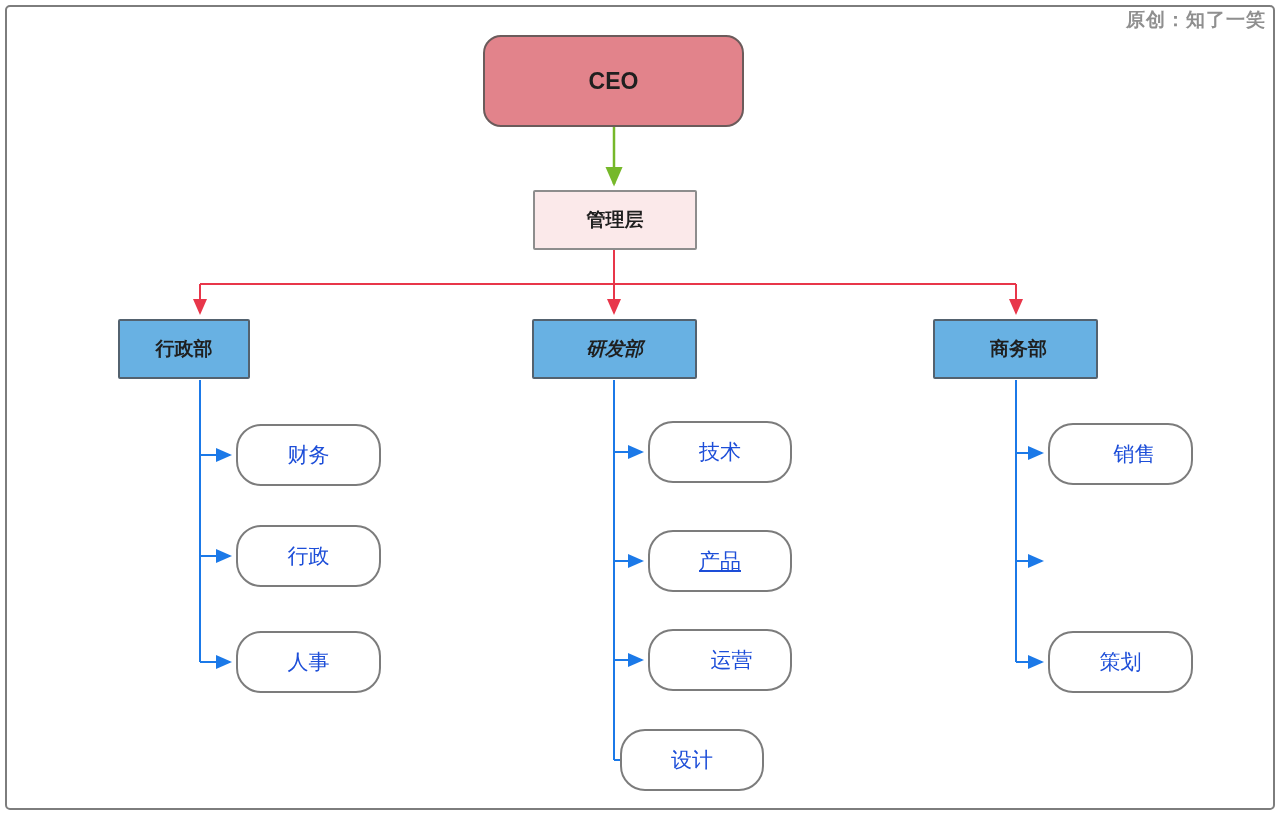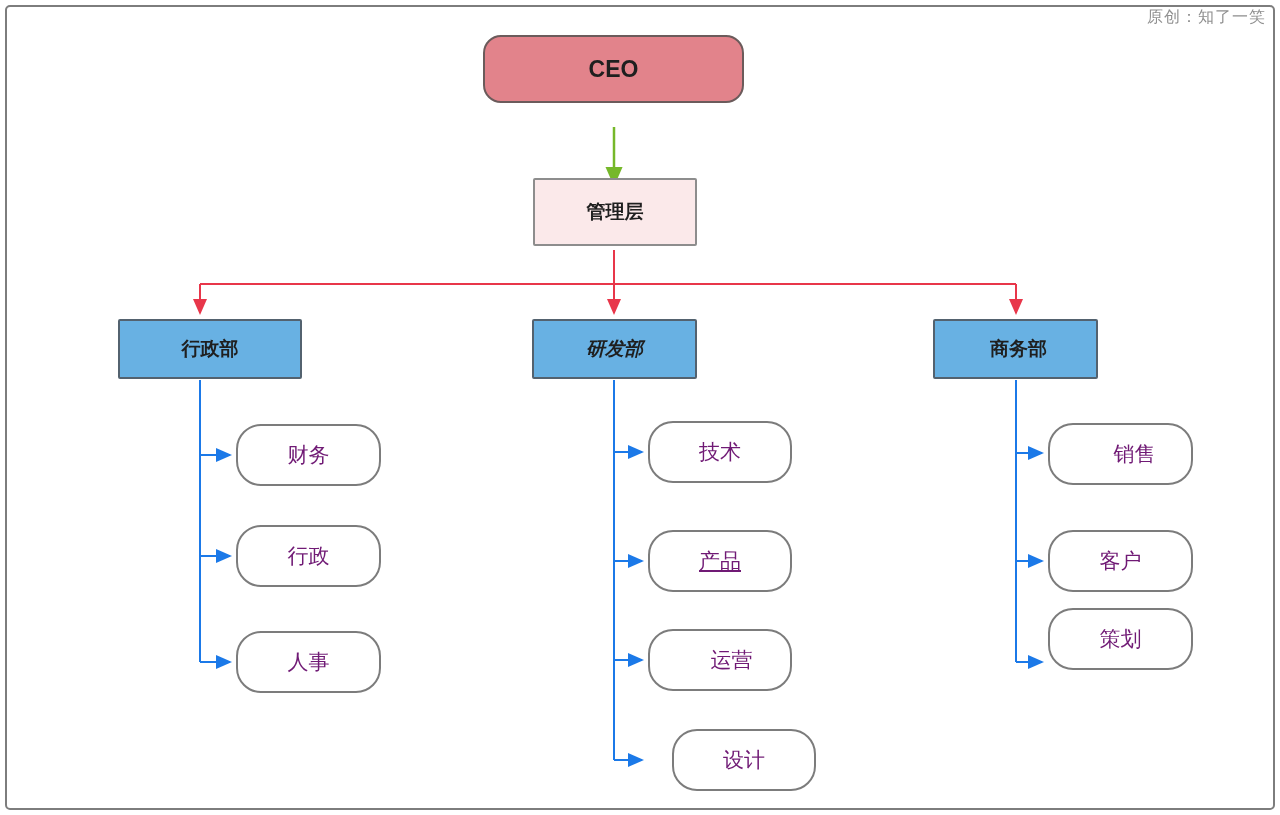--- a/index.html
+++ b/index.html
@@ -19,22 +19,22 @@
     position: absolute;
     left: 5px; top: 5px; right: 5px; bottom: 5px;
     border: 2px solid var(--frame-border, #7d7d7d);
     border-radius: 5px;
     pointer-events: none;
   }
   .attribution {
     position: absolute;
     top: 7px;
     right: 14px;
-    font-size: 16px;
-    font-weight: normal;
+    font-size: 19px;
+    font-weight: bold;
     color: var(--attribution-text, #8f8f8f);
     letter-spacing: 1px;
     white-space: nowrap;
   }
   .edges {
     position: absolute;
     left: 0; top: 0;
     width: 1280px;
     height: 815px;
   }
@@ -73,21 +73,21 @@
     border-radius: 2px;
     font-size: 19px;
     font-weight: bold;
   }
   .node-child {
     background: var(--child-fill, #ffffff);
     border: 2px solid var(--child-border, #7c7c7c);
     border-radius: 25px;
     font-size: 21px;
     font-weight: normal;
-    color: #701a75;
+    color: #1d4ed8;
   }
 </style>
 </head>
 <body>
 
 <div class="canvas">
 
   <div class="frame"></div>
 
   <div class="attribution">原创：知了一笑</div>
@@ -122,34 +122,33 @@
     <path class="edge edge-blue" d="M614,561 L642,561" marker-end="url(#ar-blue)"></path>
     <path class="edge edge-blue" d="M614,660 L642,660" marker-end="url(#ar-blue)"></path>
     <path class="edge edge-blue" d="M614,760 L642,760" marker-end="url(#ar-blue)"></path>
 
     <path class="edge edge-blue" d="M1016,380 L1016,662"></path>
     <path class="edge edge-blue" d="M1016,453 L1042,453" marker-end="url(#ar-blue)"></path>
     <path class="edge edge-blue" d="M1016,561 L1042,561" marker-end="url(#ar-blue)"></path>
     <path class="edge edge-blue" d="M1016,662 L1042,662" marker-end="url(#ar-blue)"></path>
   </svg>
 
-  <div class="node node-ceo" style="left:483px; top:35px; width:261px; height:68px;">CEO</div>
+  <div class="node node-ceo" style="left:483px; top:35px; width:261px; height:92px;">CEO</div>
 
-  <div class="node node-mgmt" style="left:533px; top:178px; width:164px; height:68px;">管理层</div>
+  <div class="node node-mgmt" style="left:533px; top:190px; width:164px; height:60px;">管理层</div>
 
-  <div class="node node-dept" style="left:118px; top:319px; width:184px; height:60px;">行政部</div>
+  <div class="node node-dept" style="left:118px; top:319px; width:132px; height:60px;">行政部</div>
   <div class="node node-dept" style="left:532px; top:319px; width:165px; height:60px;font-style:italic;">研发部</div>
   <div class="node node-dept" style="left:933px; top:319px; width:165px; height:60px;padding-left:6px;">商务部</div>
 
   <div class="node node-child" style="left:236px; top:424px; width:145px; height:62px;">财务</div>
   <div class="node node-child" style="left:236px; top:525px; width:145px; height:62px;">行政</div>
   <div class="node node-child" style="left:236px; top:631px; width:145px; height:62px;">人事</div>
 
   <div class="node node-child" style="left:648px; top:421px; width:144px; height:62px;">技术</div>
   <div class="node node-child" style="left:648px; top:530px; width:144px; height:62px;text-decoration:underline;">产品</div>
   <div class="node node-child" style="left:648px; top:629px; width:144px; height:62px;padding-left:23px;">运营</div>
-  <div class="node node-child" style="left:672px; top:729px; width:144px; height:62px;">设计</div>
+  <div class="node node-child" style="left:620px; top:729px; width:144px; height:62px;">设计</div>
 
   <div class="node node-child" style="left:1048px; top:423px; width:145px; height:62px;padding-left:28px;">销售</div>
-  <div class="node node-child" style="left:1048px; top:530px; width:145px; height:62px;">客户</div>
-  <div class="node node-child" style="left:1048px; top:608px; width:145px; height:62px;font-family:Liberation Serif, serif;">策划</div>
+  <div class="node node-child" style="left:1048px; top:631px; width:145px; height:62px;font-family:Liberation Serif, serif;">策划</div>
 
 </div>
 
 </body></html>

